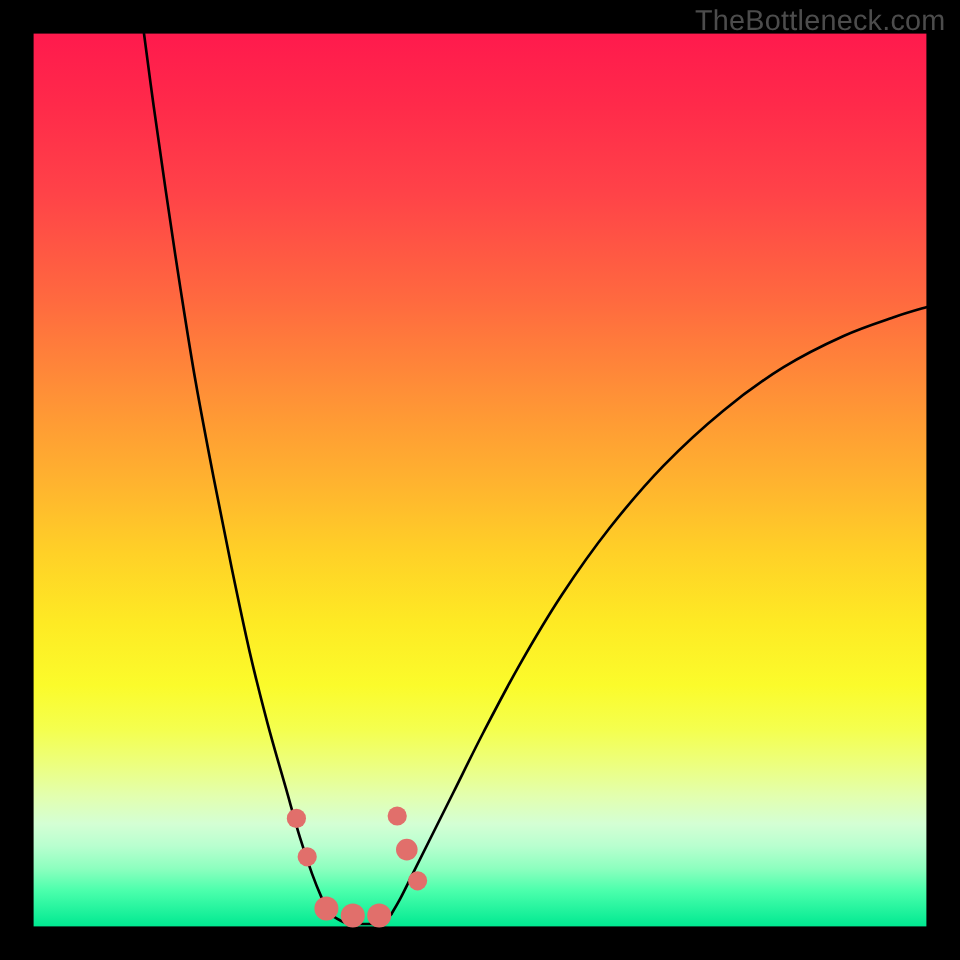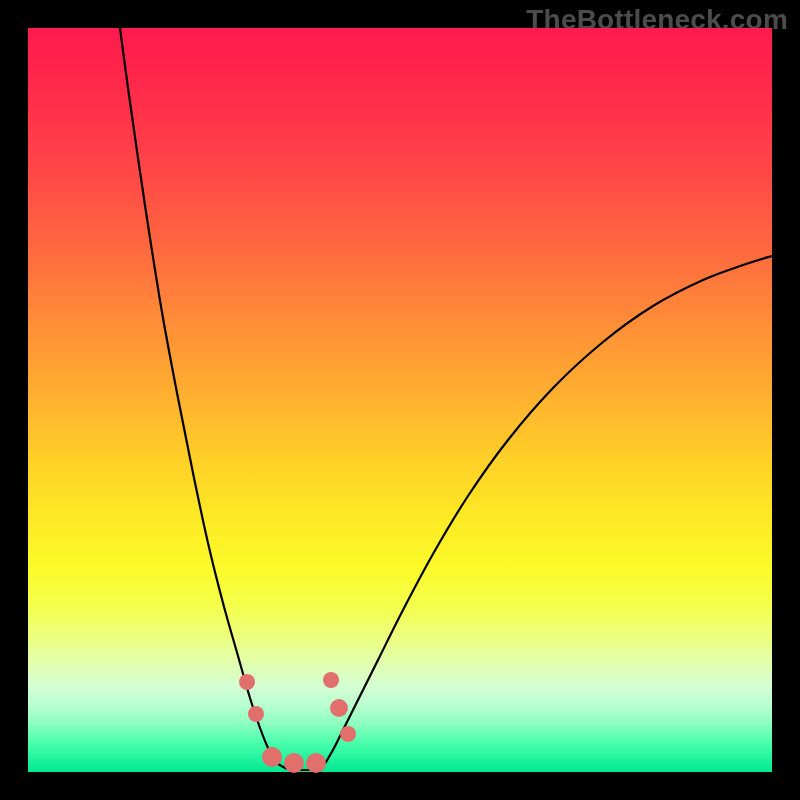--- a/index.html
+++ b/index.html
@@ -45,22 +45,22 @@
       #8dffbf 93.5%,
       #4bffac 96%,
       #00e991 100%
     );
   }
   .watermark {
     position: absolute;
     top: 4px;
     right: 12px;
     color: #4c4c4c;
-    font-size: 28px;
-    font-weight: 700;
+    font-size: 24px;
+    font-weight: 400;
     letter-spacing: 0.2px;
     user-select: none;
   }
   svg.curve {
     position: absolute;
     left: 0;
     top: 0;
     width: 744px;
     height: 744px;
     overflow: visible;

